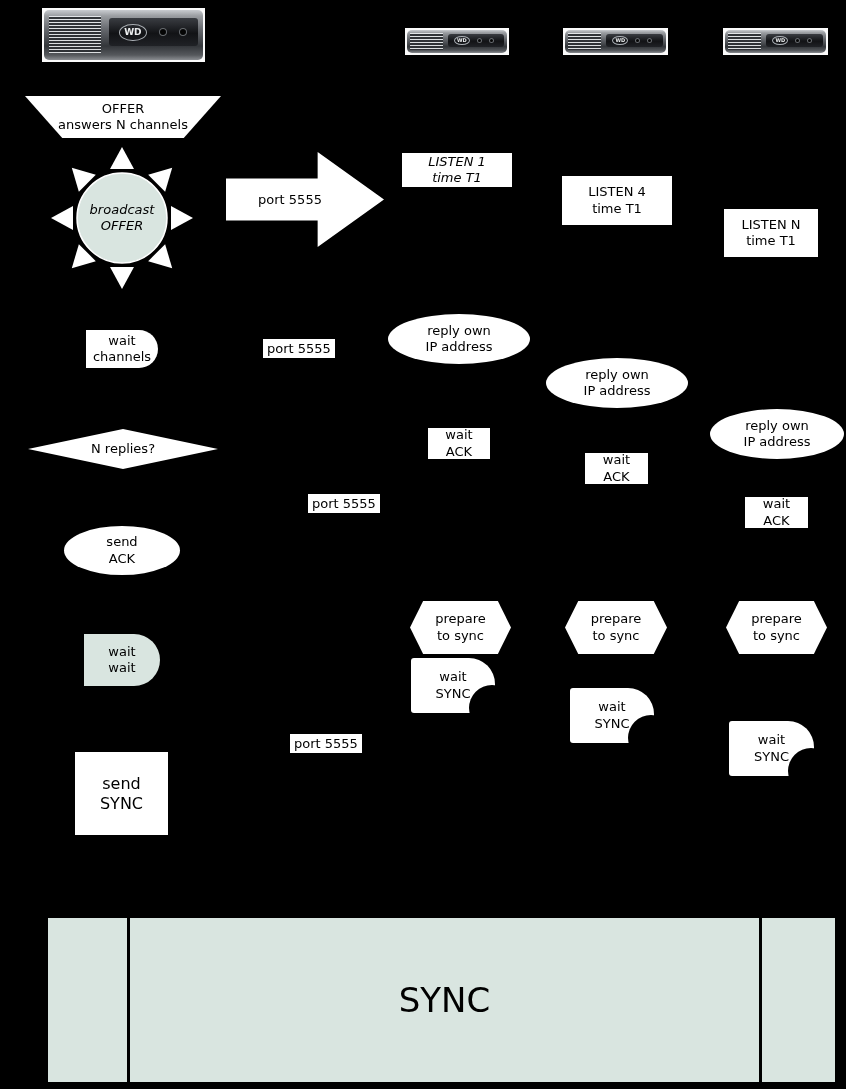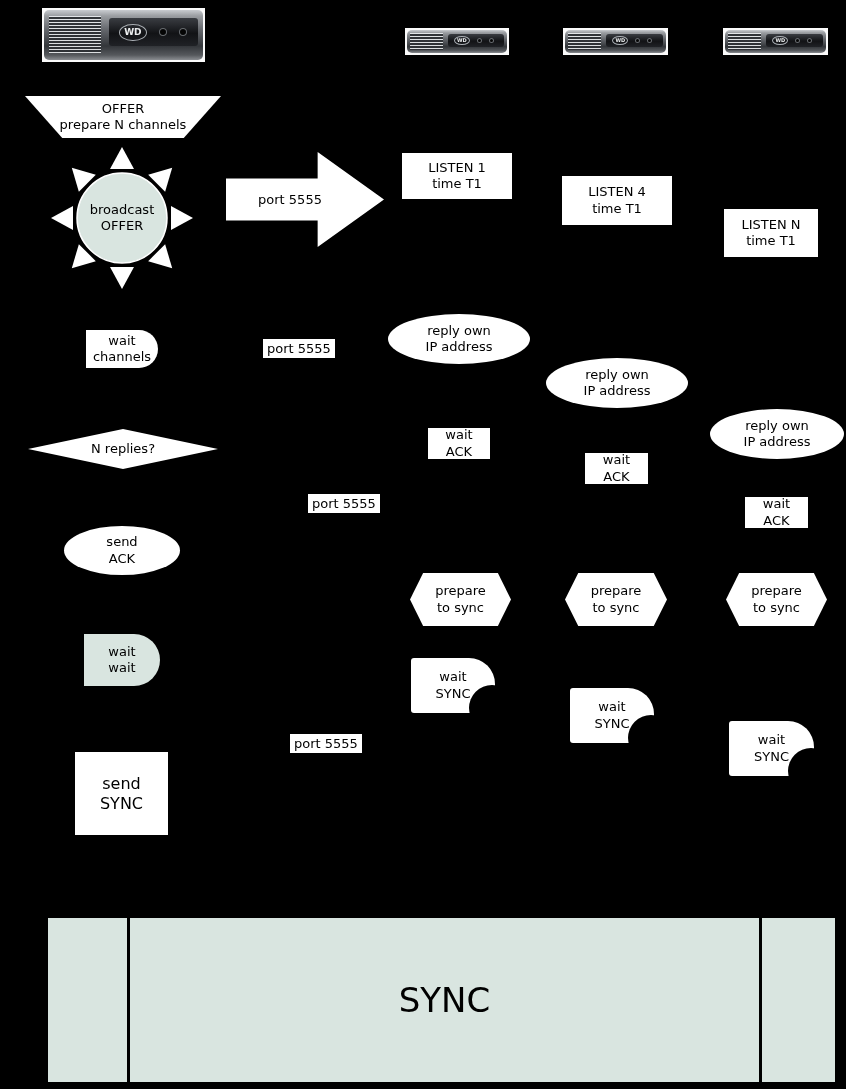--- a/index.html
+++ b/index.html
@@ -5,21 +5,21 @@
   html,body{margin:0;padding:0;background:#000;}
   .canvas{position:relative;width:846px;height:1089px;background:#000;
           font-family:"DejaVu Sans","Liberation Sans",sans-serif;color:#000;overflow:hidden;}
 
   .node{position:absolute;background:#fff;display:flex;flex-direction:column;
         align-items:center;justify-content:center;text-align:center;
         font-size:13px;line-height:1.25;}
   .node .l{display:block;}
   .ellipse{border-radius:50%;}
   .diamond{clip-path:polygon(50% 0,100% 50%,50% 100%,0 50%);}
-  .hex{clip-path:polygon(13% 0,87% 0,100% 50%,87% 100%,13% 100%,0 50%);}
+  .hex{clip-path:polygon(13% 0,87% 0,100% 50%,87% 100%,13% 100%,0 50%);margin-top:28px;}
   .trapz{clip-path:polygon(0 0,100% 0,81% 100%,19% 100%);}
   .delay{border-radius:0 19px 19px 0;}
   .delay-lg{border-radius:0 26px 26px 0;}
   .accent{background:#d9e5e0;}
   .wait-sync{border-radius:3px 26px 26px 3px;}
   .wait-sync::after{content:"";position:absolute;width:46px;height:46px;right:-20px;bottom:-18px;
                     background:#000;border-radius:50%;}
 
   .arrow{position:absolute;background:#fff;
          clip-path:polygon(0 28%,58% 28%,58% 0,100% 50%,58% 100%,58% 72%,0 72%);}
@@ -36,21 +36,21 @@
   .front{position:absolute;left:41%;right:3%;top:16%;height:56%;border-radius:3px;
          background:linear-gradient(180deg,#3a3d42,#121316 55%,#202226);
          display:flex;align-items:center;}
   .wd{color:#eceeef;border:1px solid #a8adb2;border-radius:50%;font-weight:bold;line-height:1;}
   .dot{border-radius:50%;background:#050505;box-shadow:inset 0 0 0 1px #686c71;}
   .photo-lg .wd{font-size:9px;padding:3px 4px;margin-left:10px;}
   .photo-lg .dot{width:8px;height:8px;margin-left:12px;}
   .photo-sm .wd{font-size:5px;padding:1px 2px;margin-left:6px;}
   .photo-sm .dot{width:5px;height:5px;margin-left:7px;}
 
-  .sun{position:absolute;left:49px;top:145px;width:146px;height:146px;}
+  .sun{position:absolute;left:49px;top:145px;width:146px;height:146px;font-style:italic;}
   .sun-label{position:absolute;inset:0;display:flex;flex-direction:column;align-items:center;
              justify-content:center;font-size:13px;line-height:1.25;text-align:center;color:#000;}
 
   .sync-bar{position:absolute;left:48px;top:918px;width:787px;height:164px;background:#d9e5e0;}
   .sync-div{position:absolute;top:0;bottom:0;width:3px;background:#000;}
   .sync-label{position:absolute;left:82px;width:629px;top:0;bottom:0;
               display:flex;align-items:center;justify-content:center;font-size:34px;color:#000;}
 </style>
 </head>
 <body>
@@ -96,21 +96,21 @@
       <div class="front">
         <span class="wd">WD</span>
         <span class="dot"></span>
         <span class="dot"></span>
       </div>
     </div>
   </div>
 
   <div class="node trapz" style="left:25px;top:96px;width:196px;height:42px;">
     <span class="l">OFFER</span>
-    <span class="l">prepare N channels</span>
+    <span class="l">answers N channels</span>
   </div>
 
   <div class="sun">
     <svg width="146" height="146" viewBox="0 0 146 146">
       <g fill="#ffffff">
         <path d="M73,2 L85,24 L61,24 Z"></path>
         <path d="M73,2 L85,24 L61,24 Z" transform="rotate(45 73 73)"></path>
         <path d="M73,2 L85,24 L61,24 Z" transform="rotate(90 73 73)"></path>
         <path d="M73,2 L85,24 L61,24 Z" transform="rotate(135 73 73)"></path>
         <path d="M73,2 L85,24 L61,24 Z" transform="rotate(180 73 73)"></path>
@@ -124,21 +124,21 @@
       <span class="l">broadcast</span>
       <span class="l">OFFER</span>
     </div>
   </div>
 
   <div class="arrow" style="left:226px;top:152px;width:158px;height:95px;"></div>
   <div class="arrow-label" style="left:226px;top:152px;width:128px;height:95px;position:absolute;">
     <span>port 5555</span>
   </div>
 
-  <div class="node" style="left:402px;top:153px;width:110px;height:46px;">
+  <div class="node" style="left:402px;top:153px;width:110px;height:34px;font-style:italic;">
     <span class="l">LISTEN 1</span>
     <span class="l">time T1</span>
   </div>
   <div class="node" style="left:562px;top:176px;width:110px;height:49px;">
     <span class="l">LISTEN 4</span>
     <span class="l">time T1</span>
   </div>
   <div class="node" style="left:724px;top:209px;width:94px;height:48px;">
     <span class="l">LISTEN N</span>
     <span class="l">time T1</span>

